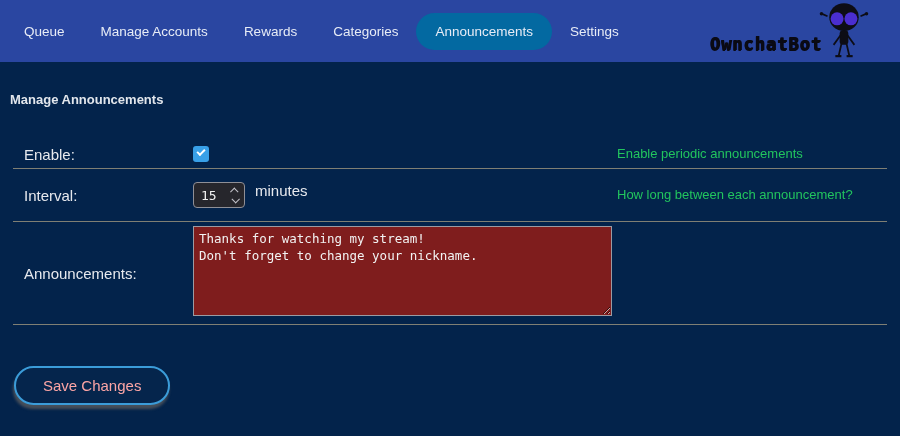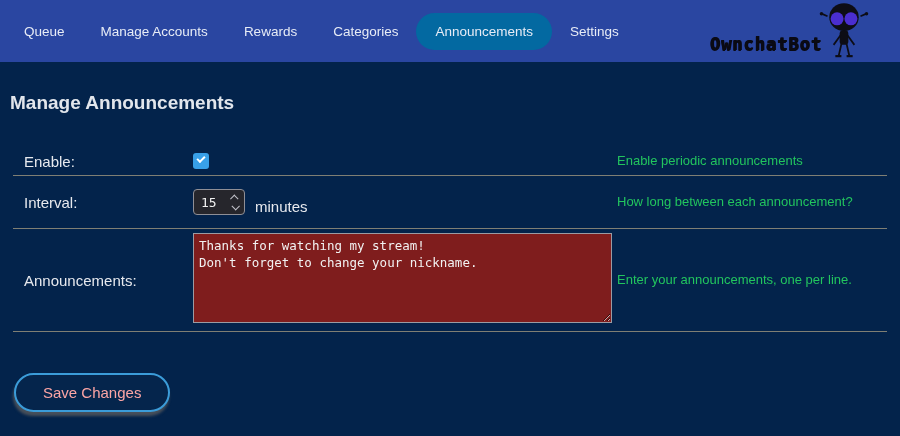--- a/index.html
+++ b/index.html
@@ -46,21 +46,21 @@
     font-size:17px;
     letter-spacing:1px;
     color:#0a0a14;
     text-shadow:1px 0 #0a0a14, 0 1px #0a0a14;
     margin-bottom:8px;
   }
   .robot { width:52px; height:60px; margin-left:-4px; margin-bottom:1px; }
 
   
   .page-title {
-    font-size:19px;
+    font-size:13px;
     font-weight:bold;
     color:#e2e6ec;
     margin:30px 0 33px 10px;
   }
 
   .form-table { margin:0 13px; }
   .form-row {
     display:grid;
     grid-template-columns:180px 424px 1fr;
     align-items:center;
@@ -83,21 +83,21 @@
   .checkbox .check {
     position:absolute;
     left:3.5px; top:3px;
     width:8px; height:5px;
     border-left:2px solid #fff;
     border-bottom:2px solid #fff;
     transform:rotate(-45deg);
   }
 
   
-  .interval-control { display:flex; align-items:flex-end; }
+  .interval-control { display:flex; align-items:flex-start; }
   .number-box {
     position:relative;
     width:52px; height:26px;
     background:#26262c;
     border:1px solid #8f8f96;
     border-radius:4px;
     display:flex; align-items:center;
   }
   .number-input {
     width:30px;
@@ -218,21 +218,20 @@
     </div>
     <div class="help-text">How long between each announcement?</div>
   </div>
 
   <div class="form-row row-announce">
     <div class="field-label">Announcements:</div>
     <div>
       <textarea class="announce-textarea" spellcheck="false" style="">Thanks for watching my stream!
 Don't forget to change your nickname.</textarea>
     </div>
-    <div class="help-text">Enter your announcements, one per line.</div>
   </div>
 
 </div>
 
 <button class="save-button">Save Changes</button>
 
 
 
 
 </body></html>

